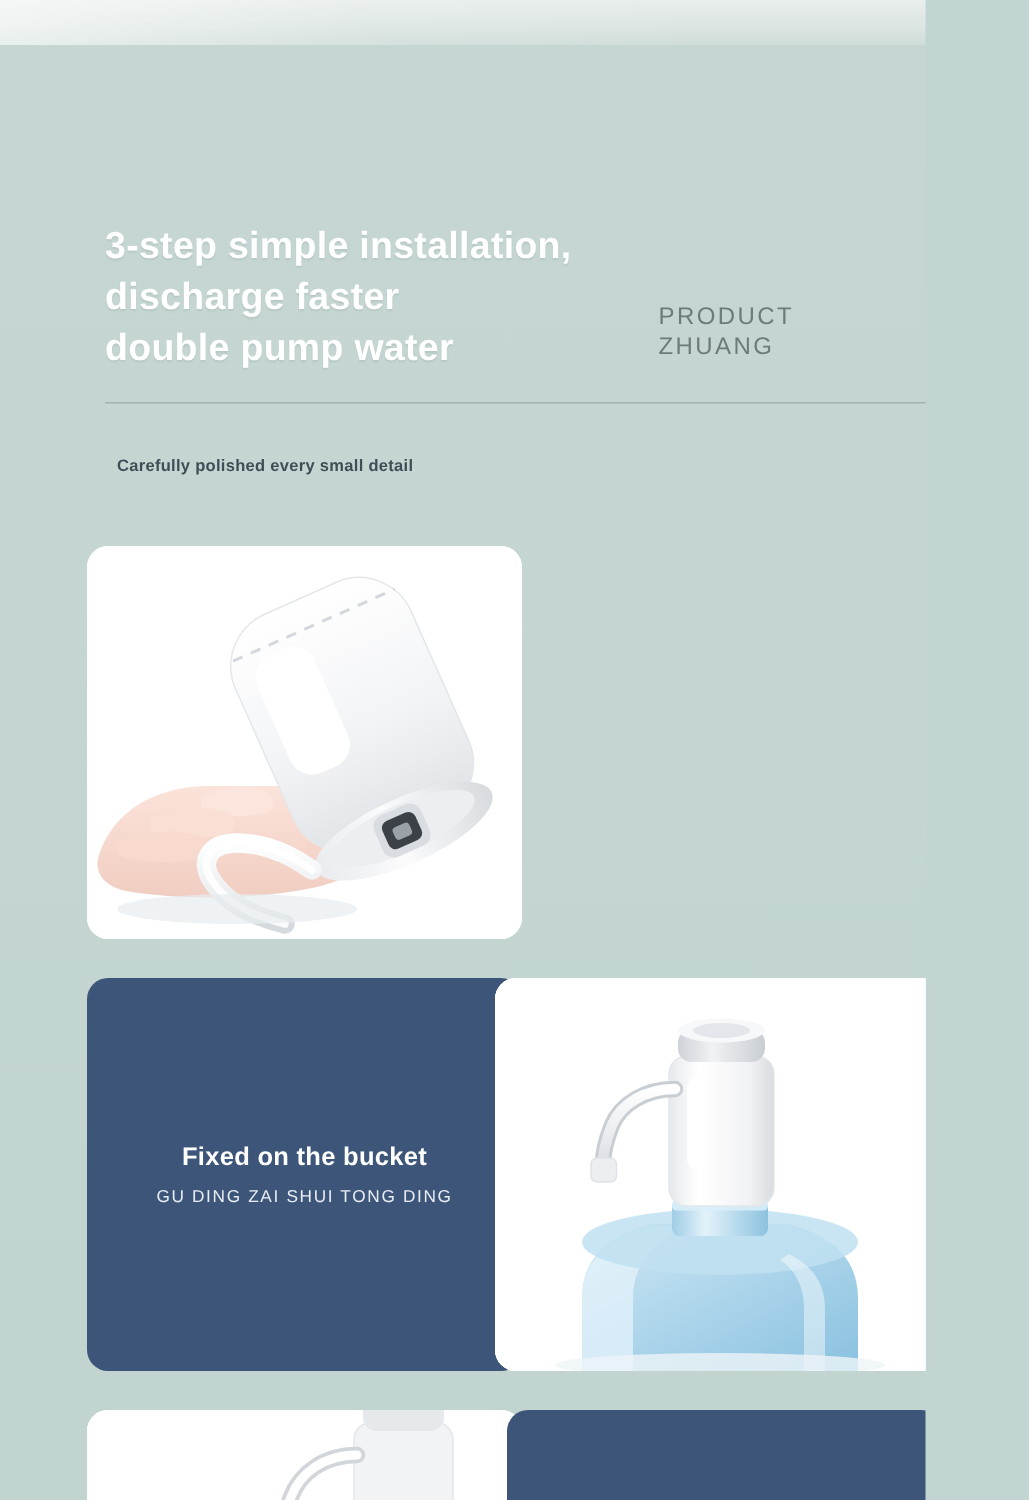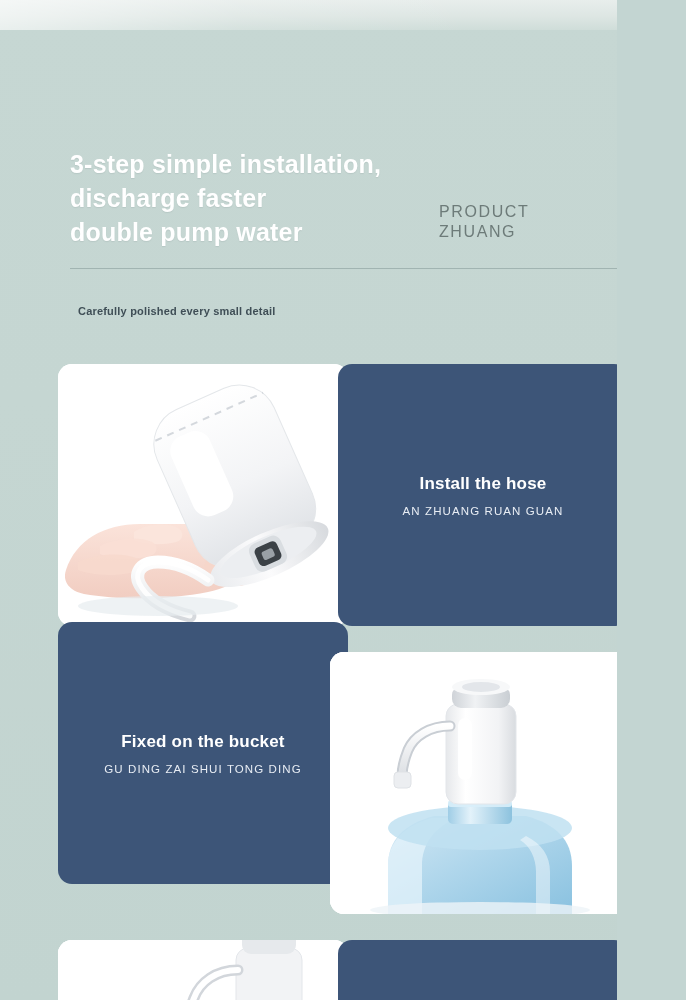--- a/index.html
+++ b/index.html
@@ -118,21 +118,21 @@
     top: 50%;
     transform: translateY(-50%);
     text-align: center;
     padding: 0 14px;
   }
 
   
   #row1-photo { left: 58px;  top: 364px; width: 290px; height: 262px; }
   #row1-text  { left: 338px; top: 364px; width: 290px; height: 262px; }
   
-  #row2-text  { left: 58px;  top: 622px; width: 290px; height: 262px; }
+  #row2-text  { left: 58px;  top: 652px; width: 290px; height: 262px; }
   #row2-photo { left: 330px; top: 652px; width: 298px; height: 262px; }
   
   #row3-photo { left: 58px;  top: 940px; width: 290px; height: 262px; }
   #row3-text  { left: 338px; top: 940px; width: 290px; height: 262px; }
 
   
   .ill { position: absolute; inset: 0; overflow: hidden; }
 
   
   .bottle-scene { position: absolute; inset: 0; overflow: hidden; background:#fff; }
@@ -210,26 +210,20 @@
         </g>
 
         <path d="M132 252 C108 246 92 236 84 224 C74 210 82 198 100 198 C118 198 136 206 150 216" stroke="url(#hoseG)" stroke-width="13" fill="none" stroke-linecap="round"></path>
         <path d="M132 252 C108 246 92 236 84 224 C74 210 82 198 100 198 C118 198 136 206 150 216" stroke="#ffffff" stroke-width="5" fill="none" stroke-linecap="round" opacity="0.85"></path>
 
         <ellipse cx="100" cy="242" rx="80" ry="10" fill="#e7ecef" opacity="0.7"></ellipse>
       </svg>
     </div>
   </div>
 
-  <div class="card card-text" id="row1-text">
-    <div class="text-inner">
-      <div class="title">Install the hose</div>
-      <div class="pinyin">AN  ZHUANG  RUAN  GUAN</div>
-    </div>
-  </div>
 
   <div class="card card-text" id="row2-text">
     <div class="text-inner">
       <div class="title">Fixed on the bucket</div>
       <div class="pinyin">GU DING ZAI SHUI TONG DING</div>
     </div>
   </div>
 
   <div class="card card-photo" id="row2-photo">
     <div class="bottle-scene">

